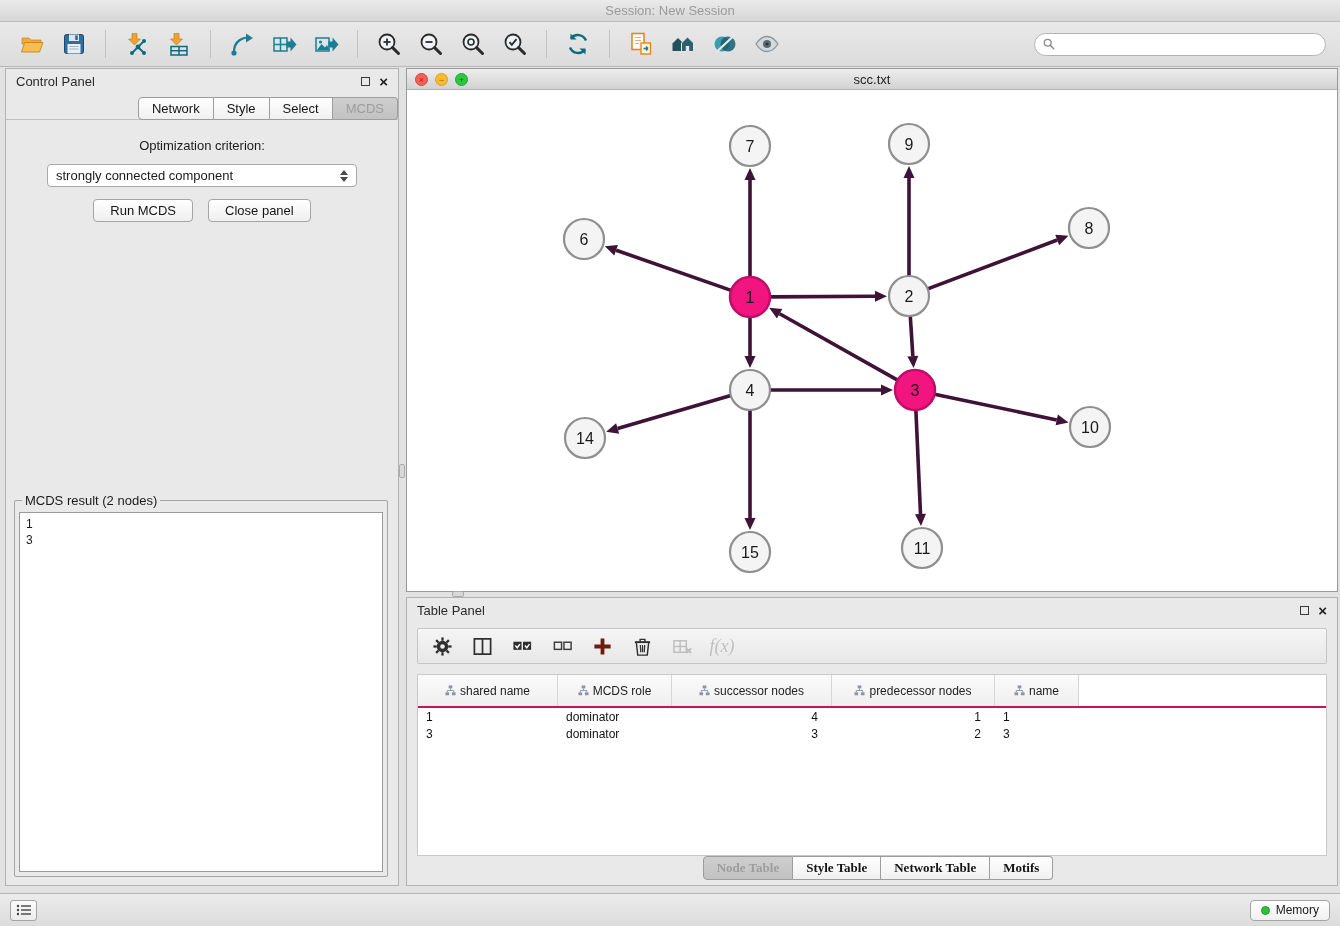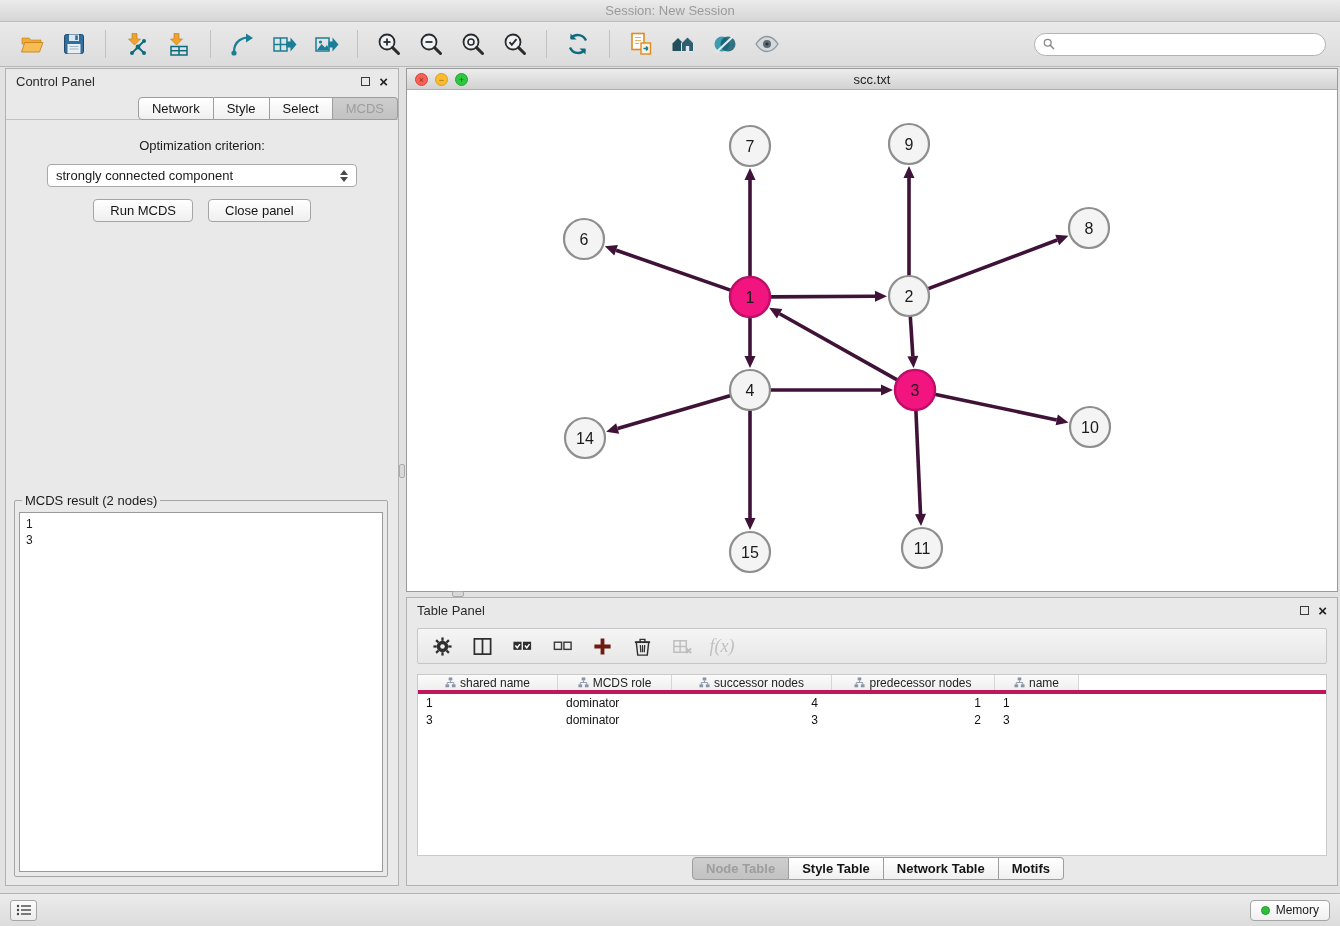--- a/index.html
+++ b/index.html
@@ -128,32 +128,32 @@
     border:1px solid #c6c6c6; border-radius:2px;
     display:flex; align-items:center; gap:16px; padding:0 12px;
   }
   .tp-icon { width:24px; height:24px; display:flex; align-items:center; justify-content:center; }
   .tp-icon svg { width:21px; height:21px; }
   .fx-glyph { font-family:"Liberation Serif",serif; font-style:italic; font-size:18px; color:#bfbfbf; }
   .tp-table {
     position:absolute; left:10px; right:10px; top:76px; height:182px;
     background:#fff; border:1px solid #c9c9c9; overflow:hidden;
   }
-  .thead { display:flex; height:19px; border-bottom:4px solid #be185d; }
+  .thead { display:flex; height:33px; border-bottom:2px solid #be185d; }
   .th {
     display:flex; align-items:center; justify-content:center; gap:4px;
     background:linear-gradient(#fbfbfb,#efefef);
     border-right:1px solid #d6d6d6;
     font-size:12px; color:#222; height:100%;
   }
   .th-filler { flex:1; background:#fff; }
   .trow { display:flex; height:17px; align-items:center; font-size:12px; color:#111; }
   .td { padding:0 8px; overflow:hidden; white-space:nowrap; }
   .td.right { text-align:right; padding-right:14px; }
-  .tp-tabs { position:absolute; left:12px; right:0; bottom:6px; display:flex; justify-content:center; }
+  .tp-tabs { position:absolute; left:12px; right:0; bottom:6px; display:flex; justify-content:center;font-family:Liberation Serif, serif; }
   .tp-tabs .tab { font-weight:bold; }
 
   
   .statusbar {
     position:absolute; left:0; right:0; bottom:0; height:33px;
     background:linear-gradient(#ececec,#dcdcdc);
     border-top:1px solid #b5b5b5;
     display:flex; align-items:center; padding:0 10px;
   }
   .sb-list-btn {

